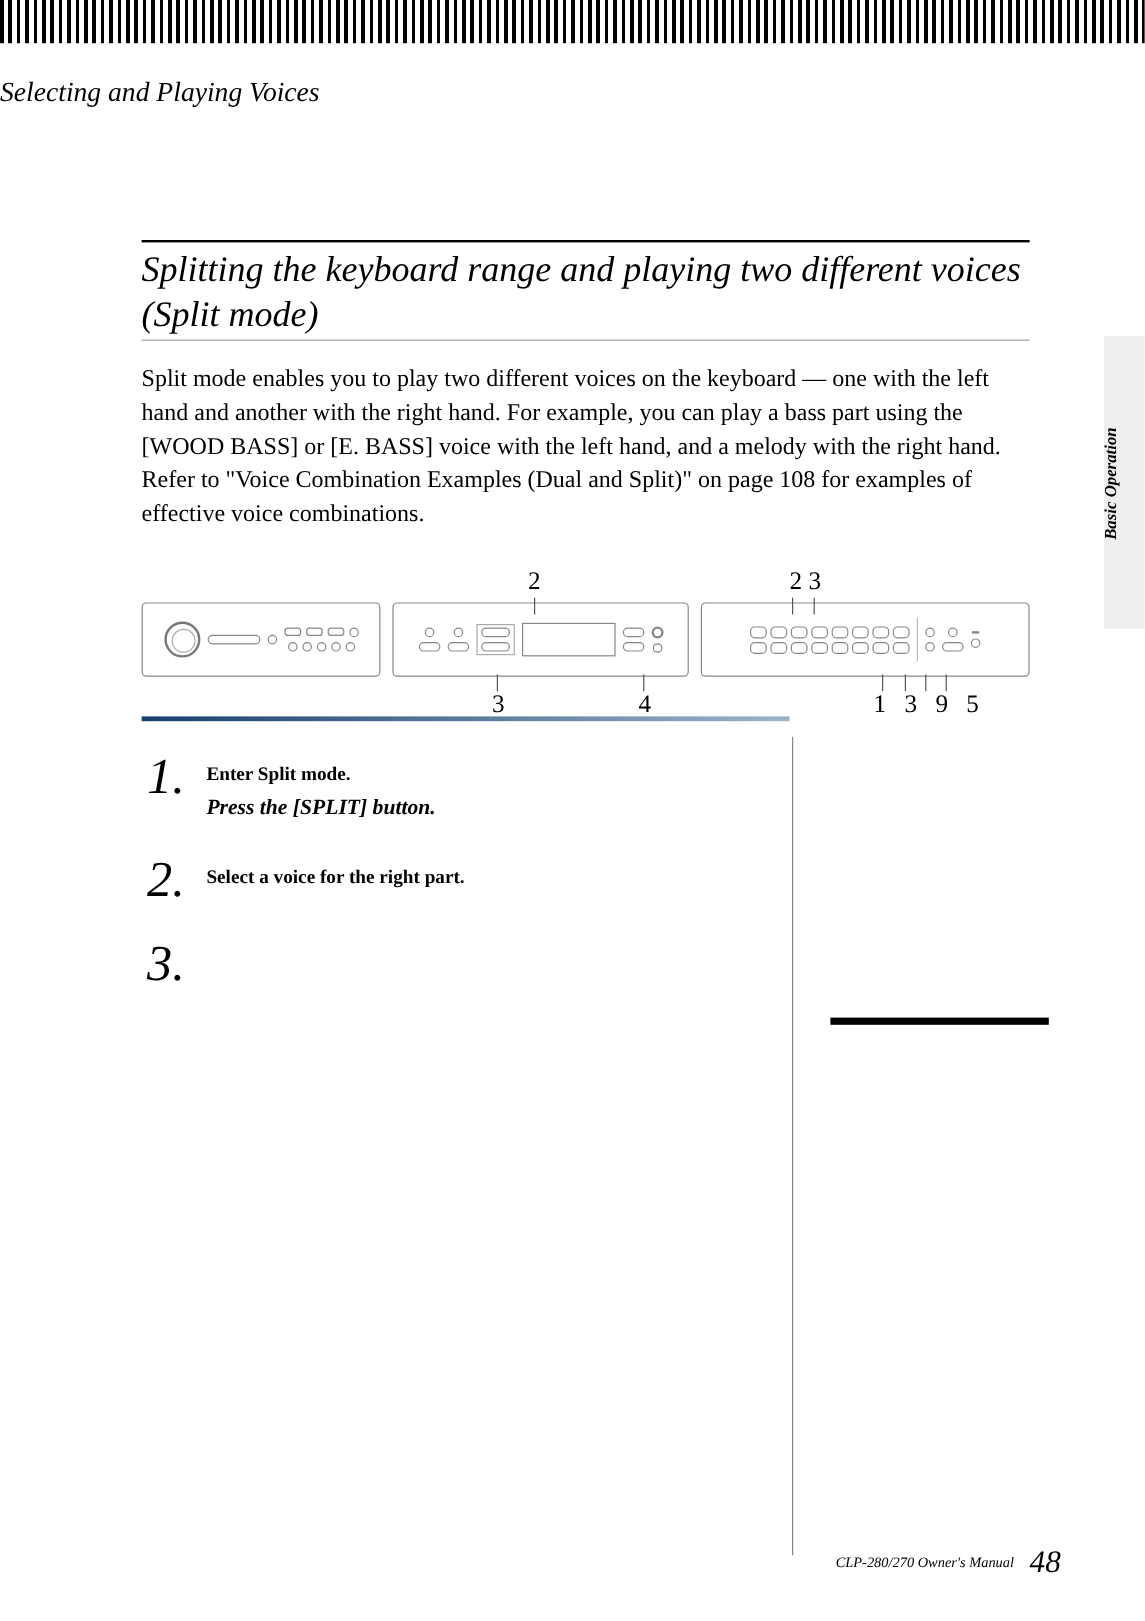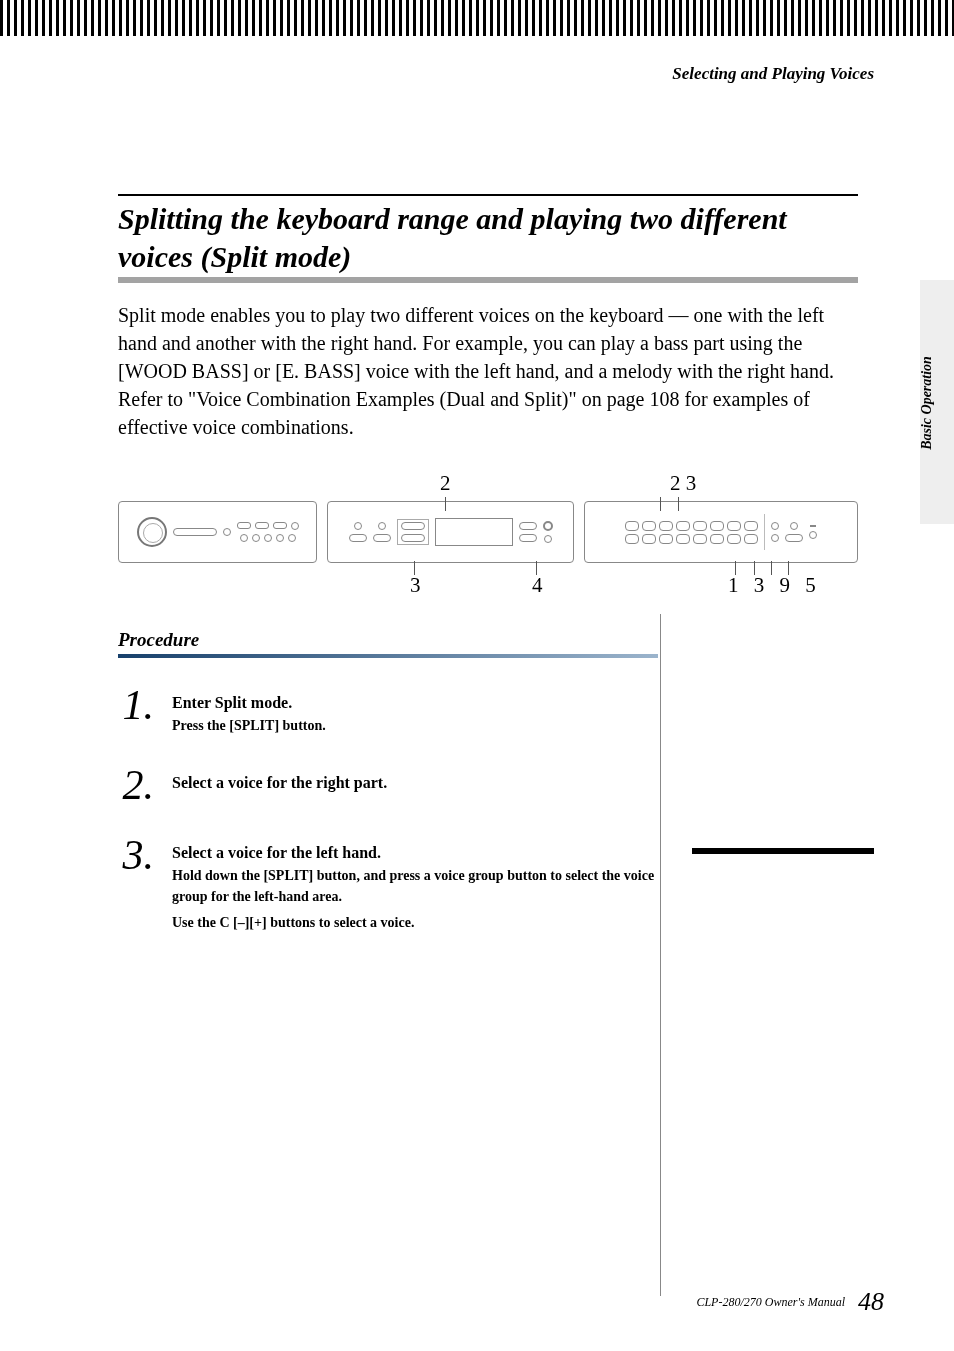--- a/index.html
+++ b/index.html
@@ -10,24 +10,24 @@
     font-family: Georgia, 'Times New Roman', serif;
     color: #000;
     position: relative;
   }
   .barcode-top {
     width: 100%;
     height: 36px;
     background: repeating-linear-gradient(90deg, #000 0 3px, #fff 3px 7px);
   }
   .header-line {
-    text-align: right;
-    font-style: italic;
-    font-weight: bold;
-    font-size: 17px;
+    text-align: left;
+    font-style: italic;
+    font-weight: normal;
+    font-size: 23px;
     padding: 28px 80px 0 0;
   }
   .side-tab {
     position: absolute;
     right: 0;
     top: 280px;
     width: 34px;
     height: 244px;
     background: #eee;
   }
@@ -46,25 +46,25 @@
     padding: 0 80px 0 118px;
     margin-top: 110px;
   }
   .title-rule {
     border-top: 2px solid #000;
     width: 740px;
     margin-bottom: 4px;
   }
   .title {
     font-style: italic;
-    font-weight: bold;
+    font-weight: normal;
     font-size: 30px;
     line-height: 1.25;
     width: 740px;
-    border-bottom: 6px solid #a3a3a3;
+    border-bottom: 1px solid #a3a3a3;
     padding-bottom: 2px;
   }
   .intro {
     font-size: 20px;
     line-height: 1.4;
     margin-top: 18px;
     width: 740px;
   }
   
   .panel-wrap {
@@ -157,22 +157,23 @@
     width: 36px;
     text-align: right;
   }
   .step-body { flex: 1; padding-top: 10px; }
   .step-title {
     font-weight: bold;
     font-size: 16px;
     margin-bottom: 4px;
   }
   .step-text {
+    font-style: italic;
     font-weight: bold;
-    font-size: 14px;
+    font-size: 18px;
     line-height: 1.45;
   }
   .step-text.plain {
     margin-top: 6px;
   }
   .sidebar-box {
     position: absolute;
     right: 80px;
     top: 848px;
     width: 182px;
@@ -223,21 +224,21 @@
 <div class="content">
 
   <div class="title-rule"></div>
   <h1 class="title">Splitting the keyboard range and playing two different voices (Split mode)</h1>
 
   <p class="intro">Split mode enables you to play two different voices on the keyboard — one with the left hand and another with the right hand. For example, you can play a bass part using the [WOOD BASS] or [E. BASS] voice with the left hand, and a melody with the right hand. Refer to "Voice Combination Examples (Dual and Split)" on page 108 for examples of effective voice combinations.</p>
 
   <div class="panel-wrap">
     <div class="callout-row-top">
       <span style="left:322px">2</span>
-      <span style="left:552px">2 3</span>
+      <span style="left:540px">2 3</span>
       <div class="tick-top" style="left:327px; top:26px"></div>
       <div class="tick-top" style="left:542px; top:26px"></div>
       <div class="tick-top" style="left:560px; top:26px"></div>
     </div>
 
     <div class="panel">
       <div class="panel-seg seg1">
         <div class="knob"></div>
         <div class="slider"></div>
         <div class="dot"></div>
@@ -323,21 +324,20 @@
       <div class="tick-bottom" style="left:617px; top:-2px"></div>
       <div class="tick-bottom" style="left:636px; top:-2px"></div>
       <div class="tick-bottom" style="left:653px; top:-2px"></div>
       <div class="tick-bottom" style="left:670px; top:-2px"></div>
       <span style="left:292px; top:10px">3</span>
       <span style="left:414px; top:10px">4</span>
       <span style="left:610px; top:10px; letter-spacing:5px">1 3 9 5</span>
     </div>
   </div>
 
-  <h2 class="proc-heading">Procedure</h2>
   <div class="proc-rule"></div>
 
   <div class="steps">
 
     <div class="step">
       <div class="step-num">1.</div>
       <div class="step-body">
         <div class="step-title">Enter Split mode.</div>
         <div class="step-text">Press the [SPLIT] button.</div>
       </div>
@@ -345,25 +345,20 @@
 
     <div class="step">
       <div class="step-num">2.</div>
       <div class="step-body">
         <div class="step-title">Select a voice for the right part.</div>
       </div>
     </div>
 
     <div class="step">
       <div class="step-num">3.</div>
-      <div class="step-body">
-        <div class="step-title">Select a voice for the left hand.</div>
-        <div class="step-text">Hold down the [SPLIT] button, and press a voice group button to select the voice group for the left-hand area.</div>
-        <div class="step-text plain">Use the C [–][+] buttons to select a voice.</div>
-      </div>
     </div>
 
   </div>
 </div>
 
 <div class="vline"></div>
 
 <div class="sidebar-box">
   <div class="bar"></div>
 </div>

